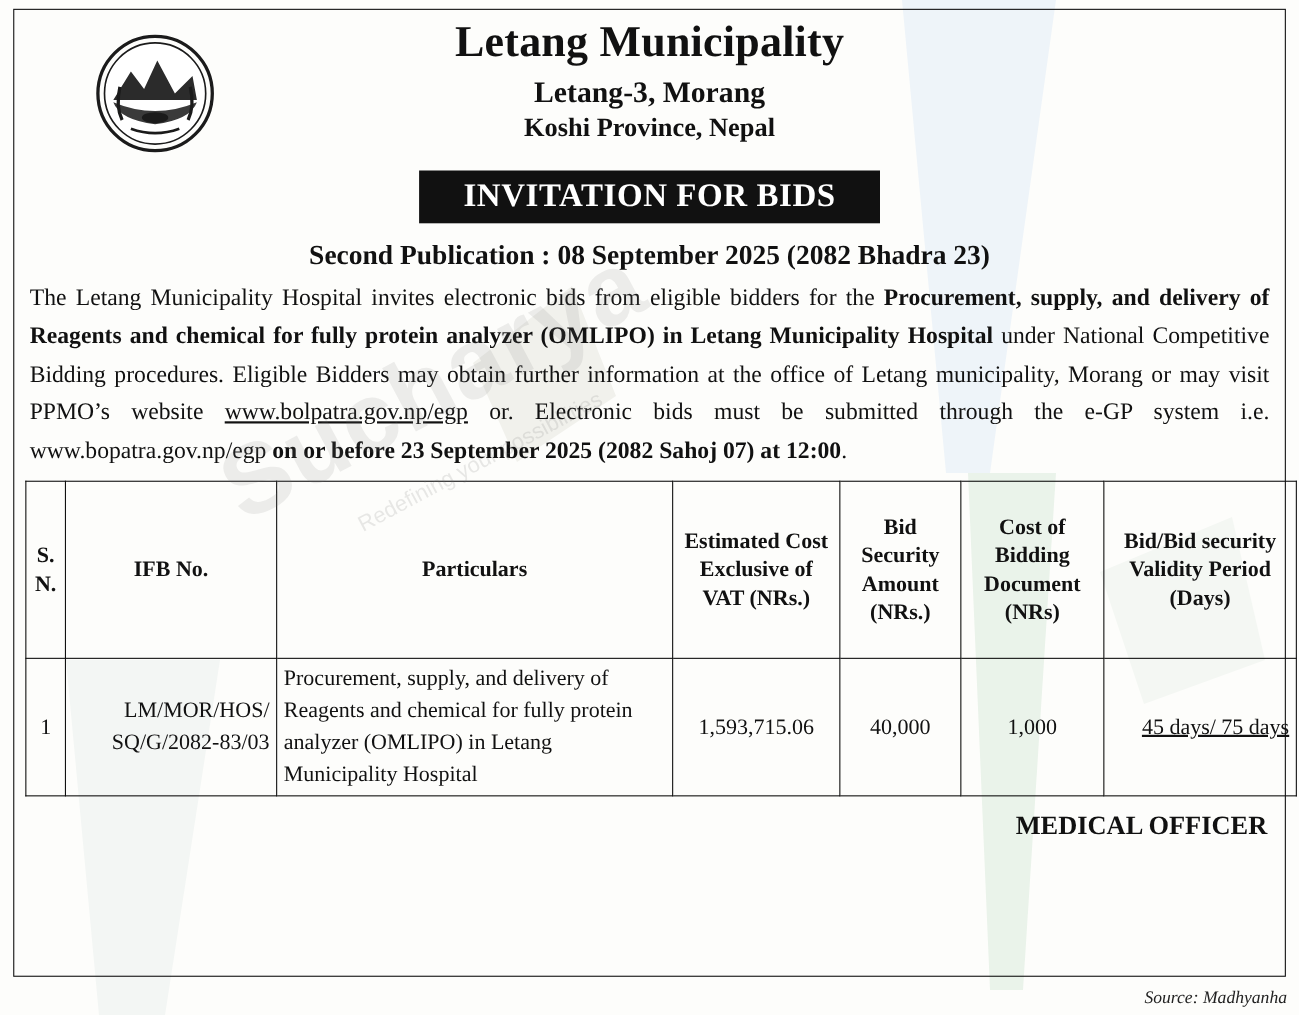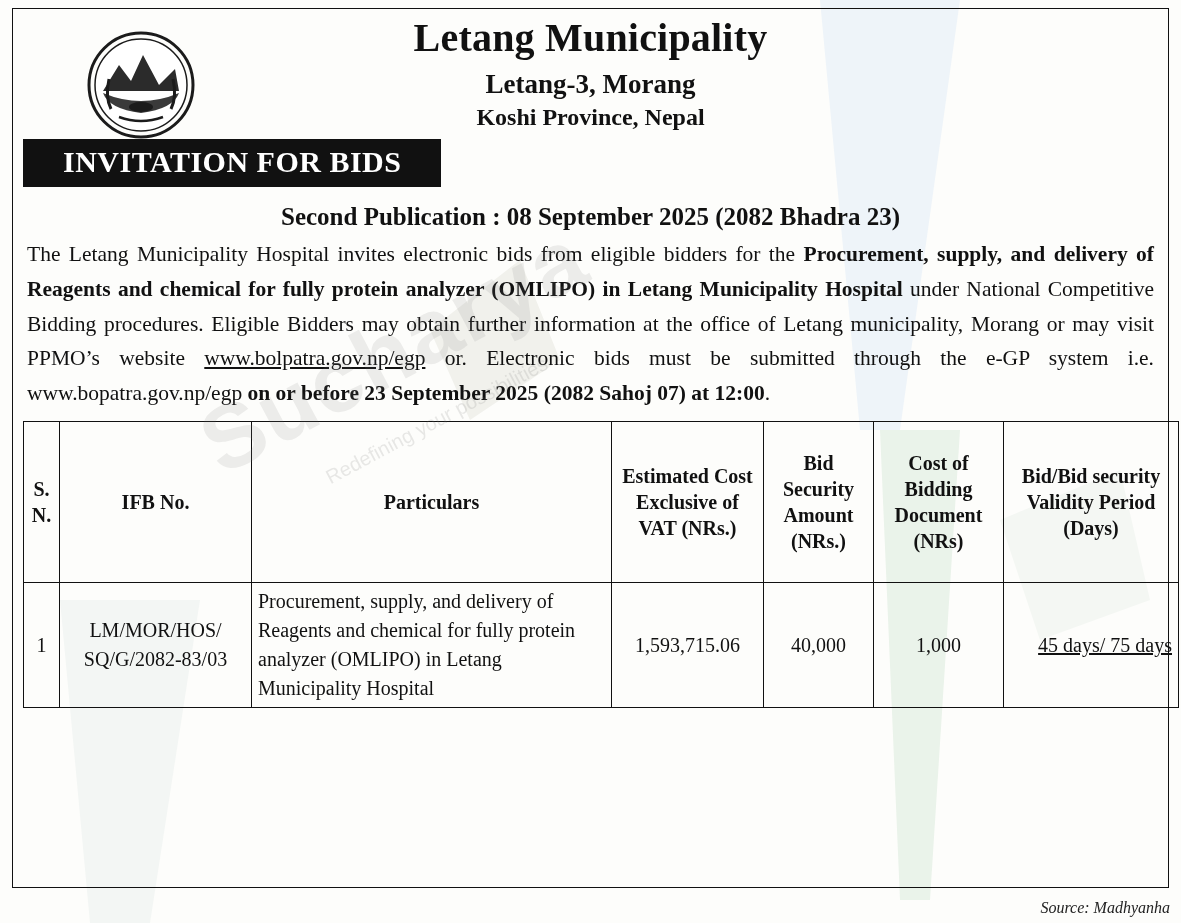--- a/index.html
+++ b/index.html
@@ -87,22 +87,22 @@
     font-size: 27px;
     font-weight: bold;
     margin-top: 10px;
   }
   .addr2 {
     font-size: 24px;
     font-weight: bold;
     margin-top: 4px;
   }
   .ifb-wrap {
-    text-align: left;
-    margin-top: 8px;
+    text-align: center;
+    margin-top: 24px;
   }
   .ifb-band {
     display: inline-block;
     background: #111111;
     color: #ffffff;
     font-size: 30px;
     font-weight: bold;
     letter-spacing: 0.5px;
     padding: 6px 40px 8px 40px;
   }
@@ -143,21 +143,21 @@
     height: 152px;
   }
   .c-sn { width: 36px; }
   .c-ifb { width: 192px; }
   .c-part { width: 360px; }
   .c-est { width: 152px; }
   .c-sec { width: 110px; }
   .c-cost { width: 130px; }
   .c-val { width: 175px; }
   td.sn { text-align: center; font-size: 20px; }
-  td.ifb { font-size: 20.5px; line-height: 1.45; text-align: center; }
+  td.ifb { font-size: 20.5px; line-height: 1.45; text-align: right; }
   td.part { font-size: 20.5px; line-height: 1.45; text-align: left; }
   td.num { text-align: center; font-size: 20.5px; }
   td.val { text-align: right; font-size: 20.5px; line-height: 1.5; text-decoration: underline; }
   .signoff {
     text-align: right;
     font-size: 24px;
     font-weight: bold;
     margin-top: 14px;
     padding-right: 6px;
   }
@@ -243,16 +243,17 @@
           <td class="ifb">LM/MOR/HOS/ SQ/G/2082-83/03</td>
           <td class="part">Procurement, supply, and delivery of Reagents and chemical for fully protein analyzer (OMLIPO) in Letang Municipality Hospital</td>
           <td class="num">1,593,715.06</td>
           <td class="num">40,000</td>
           <td class="num">1,000</td>
           <td class="val">45 days/ 75 days</td>
         </tr>
       </tbody>
     </table>
 
+    <div class="signoff">MEDICAL OFFICER</div>
   </div>
 
   <div class="source">Source: Madhyanha</div>
 </div>
 
 </body></html>

